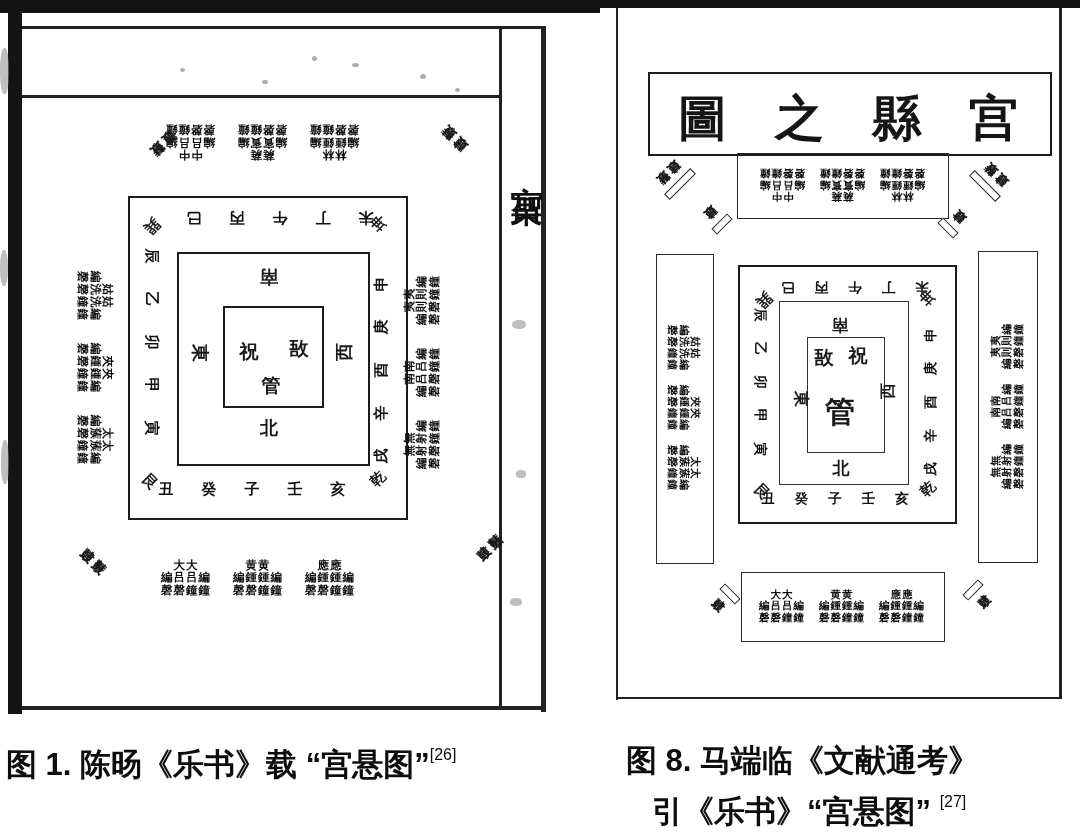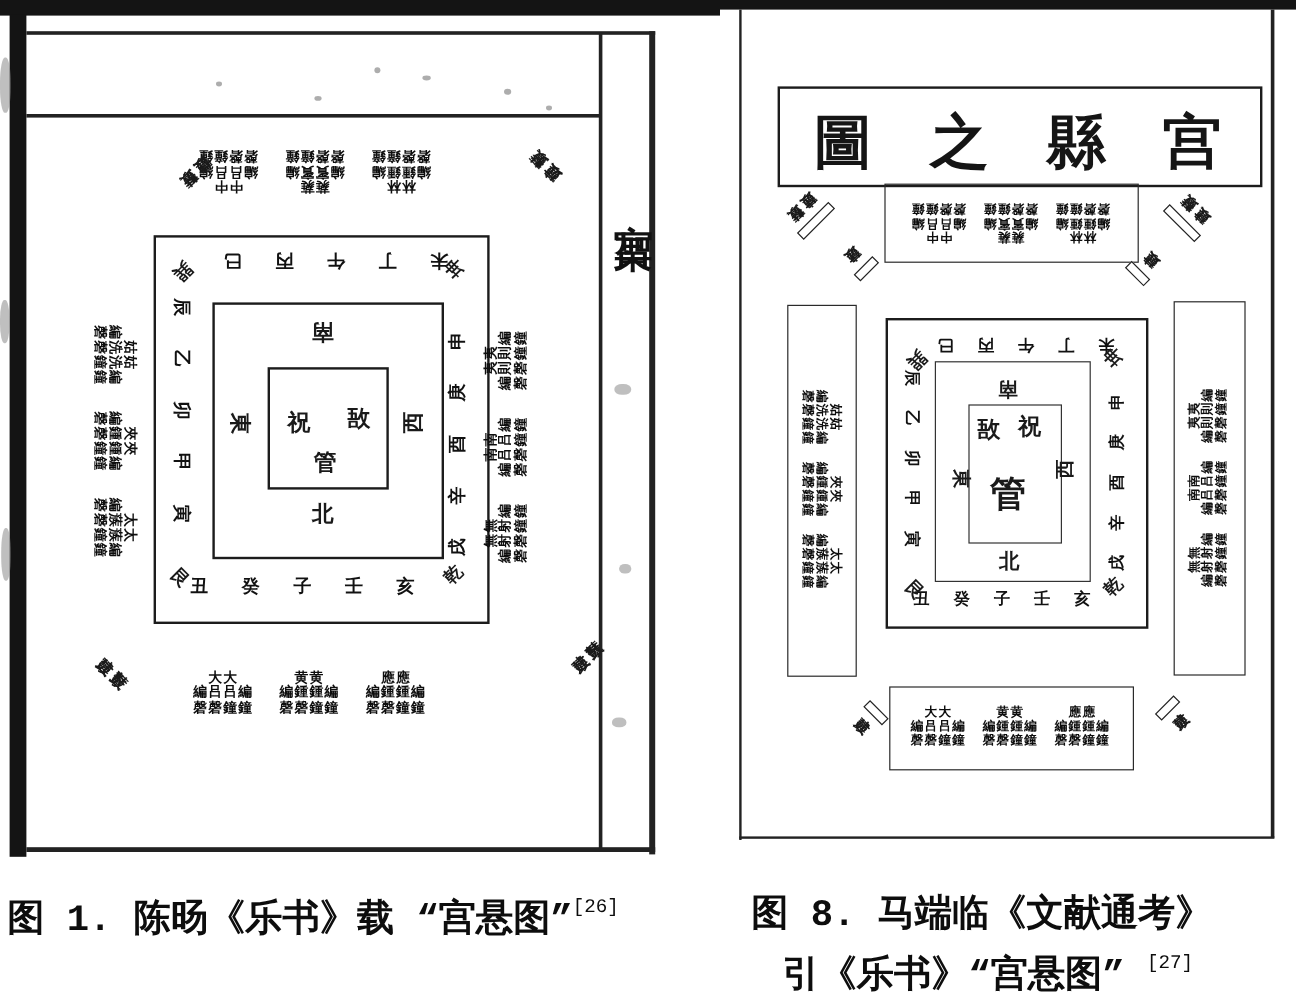--- a/index.html
+++ b/index.html
@@ -35,21 +35,21 @@
   .grp div{white-space:pre;}
   .vc{writing-mode:vertical-rl;text-orientation:upright;line-height:1;
       font-size:13px;font-weight:bold;letter-spacing:1px;}
   .f2 .vc{font-size:12px;}
   .drums{display:flex;gap:3px;}
   .cornerbox{border:1.6px solid #232323;padding:2px 4px;background:#fff;}
   .vlabel{writing-mode:vertical-rl;text-orientation:upright;font-size:33px;
           font-weight:bold;letter-spacing:6px;color:#111;}
   .title-row{display:flex;justify-content:space-between;align-items:center;
              font-size:49px;font-weight:bold;color:#151515;}
-  .caption{font-family:Liberation Mono, monospace;font-weight:bold;
+  .caption{font-family:Liberation Sans, sans-serif;font-weight:bold;
            font-size:31px;color:#0d0d0d;white-space:nowrap;}
   .caption sup{font-size:16px;font-weight:normal;position:relative;top:-4px;}
 </style>
 </head>
 <body>
 
 <div id="stage">
 
   <div class="abs ink" style="left:0;top:0;width:600px;height:13px;"></div>
   <div class="abs ink" style="left:600px;top:0;width:480px;height:8px;"></div>

